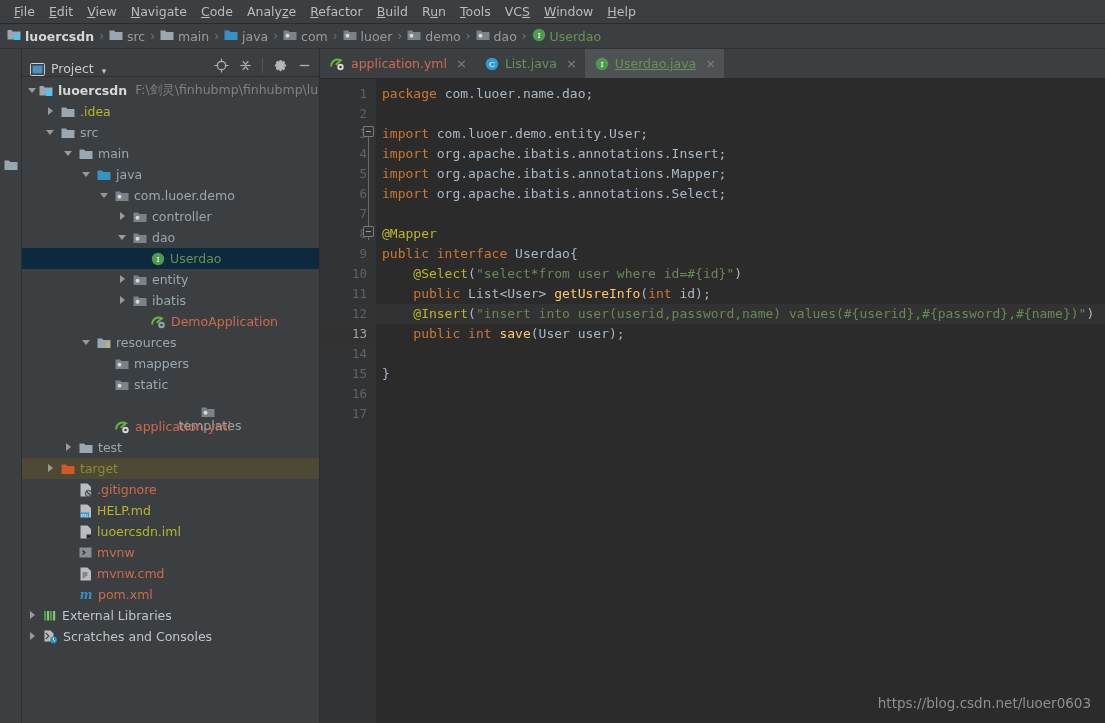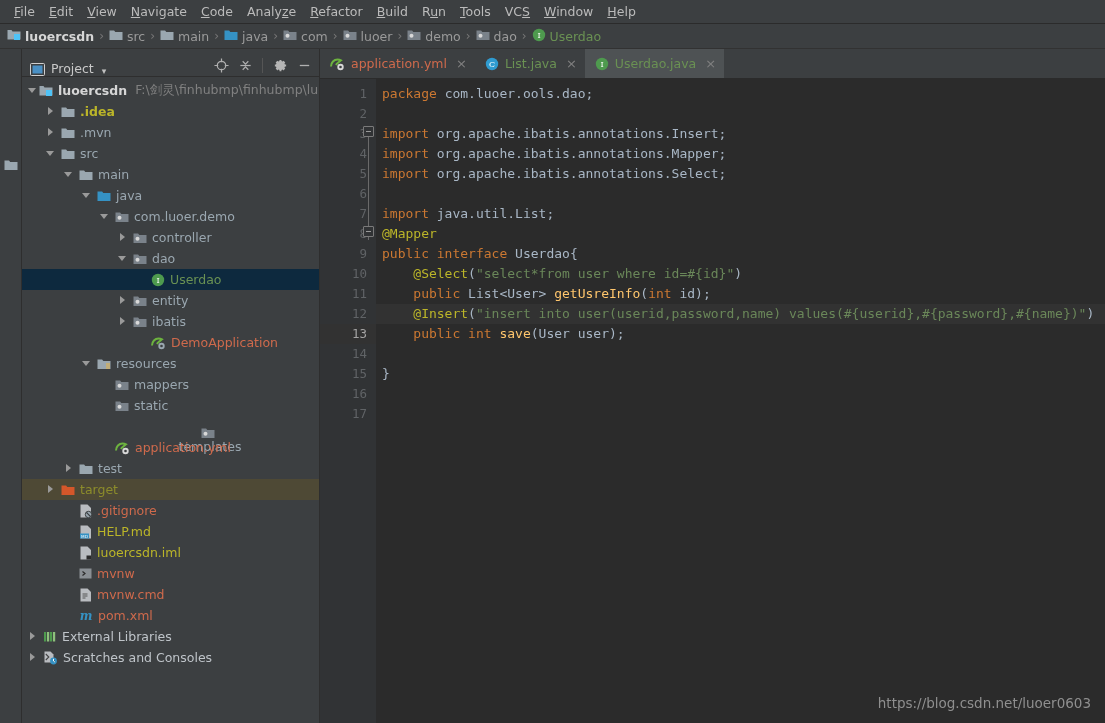--- a/index.html
+++ b/index.html
@@ -303,39 +303,29 @@
           <span style="width: 4px; display: inline-block;"></span>
           <span class="sico ico">
             <svg width="14" height="13" viewBox="0 0 14 13">
               <path d="M0.5 2h4l1 1.4h8v8H0.5z" fill="#9aa7b0"></path>
               <rect x="7" y="6" width="6" height="6" fill="#4fc3f7"></rect>
             </svg>
           </span>
           <span class="lbl" style="color: rgb(214, 214, 214); font-weight: bold;">luoercsdn</span>
           <span style="color: rgb(128, 128, 128); margin-left: 8px;">F:\剑灵\finhubmp\finhubmp\luoer</span>
         </div>
-        <div class="row" style="padding-left: 24px; font-weight: bold;">
+        <div class="row" style="padding-left: 24px;">
           <span class="arrow right"></span>
           <span style="width: 4px; display: inline-block;"></span>
           <span class="sico ico">
             <svg width="14" height="12" viewBox="0 0 14 12">
               <path d="M0.5 1.5h4.6l1.2 1.5H13.5v8H0.5z" fill="#9aa7b0"></path>
             </svg>
           </span>
           <span class="lbl" style="color: rgb(187, 181, 41);">.idea</span>
-        </div>
-        <div class="row" style="padding-left: 24px;">
-          <span class="arrow right"></span>
-          <span style="width: 4px; display: inline-block;"></span>
-          <span class="sico ico">
-            <svg width="14" height="12" viewBox="0 0 14 12">
-              <path d="M0.5 1.5h4.6l1.2 1.5H13.5v8H0.5z" fill="#9aa7b0"></path>
-            </svg>
-          </span>
-          <span class="lbl" style="color: rgb(154, 167, 176);">.mvn</span>
         </div>
         <div class="row" style="padding-left: 24px;">
           <span class="arrow down"></span>
           <span style="width: 4px; display: inline-block;"></span>
           <span class="sico ico">
             <svg width="14" height="12" viewBox="0 0 14 12">
               <path d="M0.5 1.5h4.6l1.2 1.5H13.5v8H0.5z" fill="#9aa7b0"></path>
             </svg>
           </span>
           <span class="lbl" style="color: rgb(154, 167, 176);">src</span>
@@ -633,21 +623,21 @@
           <span class="tx" style="color: rgb(106, 145, 83);">List.java</span>
           <span class="close">×</span>
         </div>
         <div class="etab active green">
           <span class="sico ico">
             <svg width="14" height="14" viewBox="0 0 14 14">
               <circle cx="7" cy="7" r="6.2" fill="#4e9a4e"></circle>
               <text x="7" y="10.3" font-size="8" font-family="DejaVu Serif, serif" fill="#ffffff" text-anchor="middle">I</text>
             </svg>
           </span>
-          <span class="tx" style="color: rgb(106, 145, 83);">Userdao.java</span>
+          <span class="tx" style="color: rgb(106, 145, 83); text-decoration: underline;">Userdao.java</span>
           <span class="close">×</span>
         </div>
       </div>
     <div class="code-wrap">
       <div class="gutter" id="gutter">
 
       <div class="gline">1</div>
           <div class="gline">2</div>
           <div class="gline">3</div>
           <div class="gline">4</div>
@@ -664,27 +654,27 @@
           <div class="gline">15</div>
           <div class="gline">16</div>
           <div class="gline">17</div>
           <div class="foldcol">
           <div class="foldline" style="top:48px;height:108px;"></div>
           <div class="foldbox" style="top:42px;"></div>
           <div class="foldbox" style="top:142px;"></div>
         </div>
         </div>
       <div class="codearea" id="codearea">
-          <div class="cline"><span class="kw">package</span><span class="plain"> </span><span class="plain">com.luoer.ools.dao</span><span class="plain">;</span></div>
+          <div class="cline"><span class="kw">package</span><span class="plain"> </span><span class="plain">com.luoer.name.dao</span><span class="plain">;</span></div>
           <div class="cline">&nbsp;</div>
+          <div class="cline"><span class="kw">import</span><span class="plain"> </span><span class="plain">com.luoer.demo.entity.User</span><span class="plain">;</span></div>
           <div class="cline"><span class="kw">import</span><span class="plain"> </span><span class="plain">org.apache.ibatis.annotations.Insert</span><span class="plain">;</span></div>
           <div class="cline"><span class="kw">import</span><span class="plain"> </span><span class="plain">org.apache.ibatis.annotations.Mapper</span><span class="plain">;</span></div>
           <div class="cline"><span class="kw">import</span><span class="plain"> </span><span class="plain">org.apache.ibatis.annotations.Select</span><span class="plain">;</span></div>
           <div class="cline">&nbsp;</div>
-          <div class="cline"><span class="kw">import</span><span class="plain"> </span><span class="plain">java.util.List</span><span class="plain">;</span></div>
           <div class="cline"><span class="ann">@Mapper</span></div>
           <div class="cline"><span class="kw">public</span><span class="plain"> </span><span class="kw">interface</span><span class="plain"> </span><span class="plain">Userdao</span><span class="plain">{</span></div>
           <div class="cline"><span class="plain"> </span><span class="plain"> </span><span class="plain"> </span><span class="plain"> </span><span class="ann">@Select</span><span class="plain">(</span><span class="str">"select*from user where id=#{id}"</span><span class="plain">)</span></div>
           <div class="cline"><span class="plain"> </span><span class="plain"> </span><span class="plain"> </span><span class="plain"> </span><span class="kw">public</span><span class="plain"> </span><span class="plain">List</span><span class="plain">&lt;</span><span class="plain">User</span><span class="plain">&gt;</span><span class="plain"> </span><span class="mth">getUsreInfo</span><span class="plain">(</span><span class="kw">int</span><span class="plain"> </span><span class="plain">id</span><span class="plain">)</span><span class="plain">;</span></div>
           <div class="cline cur"><span class="plain"> </span><span class="plain"> </span><span class="plain"> </span><span class="plain"> </span><span class="ann">@Insert</span><span class="plain">(</span><span class="str">"insert into user(userid,password,name) values(#{userid},#{password},#{name})"</span><span class="plain">)</span></div>
           <div class="cline"><span class="plain"> </span><span class="plain"> </span><span class="plain"> </span><span class="plain"> </span><span class="kw">public</span><span class="plain"> </span><span class="kw">int</span><span class="plain"> </span><span class="mth">save</span><span class="plain">(</span><span class="plain">User</span><span class="plain"> </span><span class="plain">user</span><span class="plain">)</span><span class="plain">;</span></div>
           <div class="cline">&nbsp;</div>
           <div class="cline"><span class="plain">}</span></div>
           <div class="cline">&nbsp;</div>
         </div>

